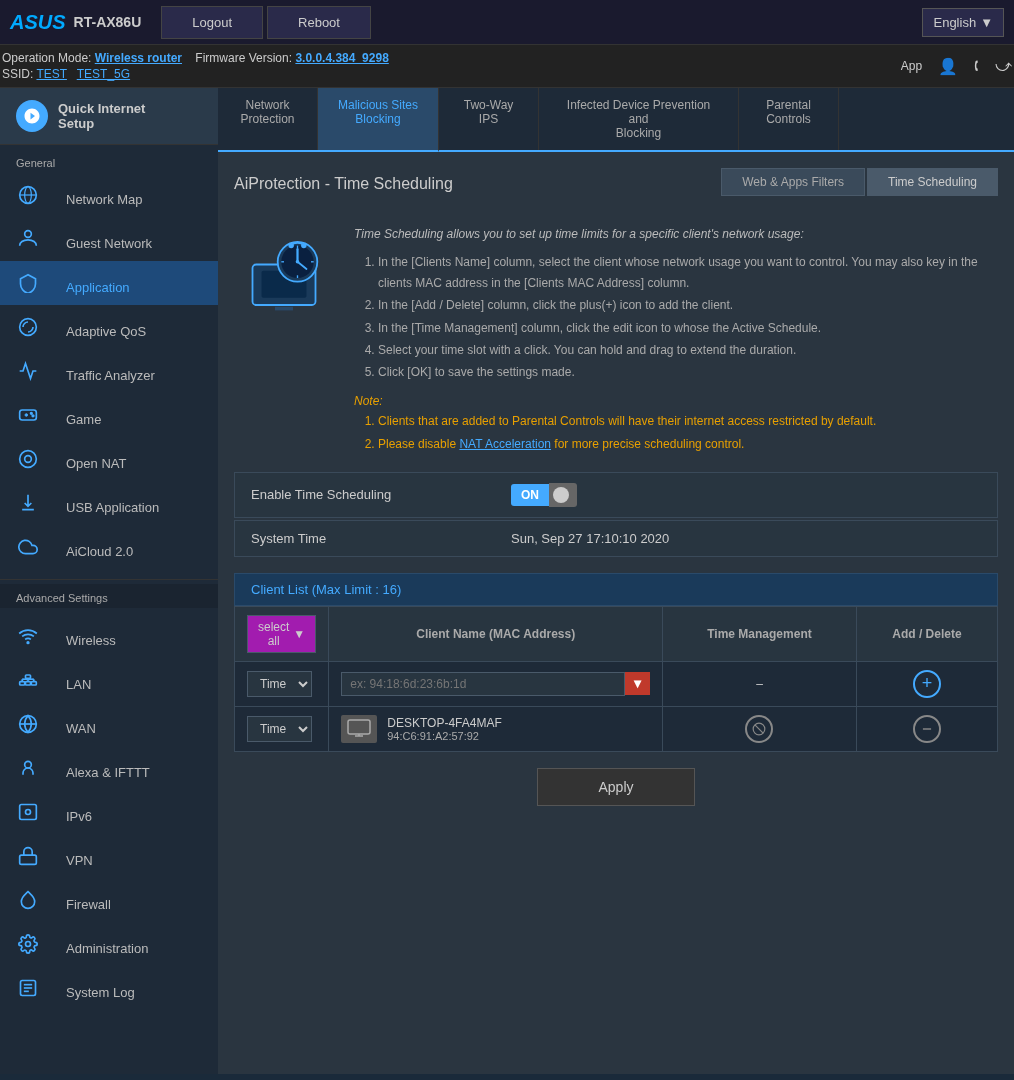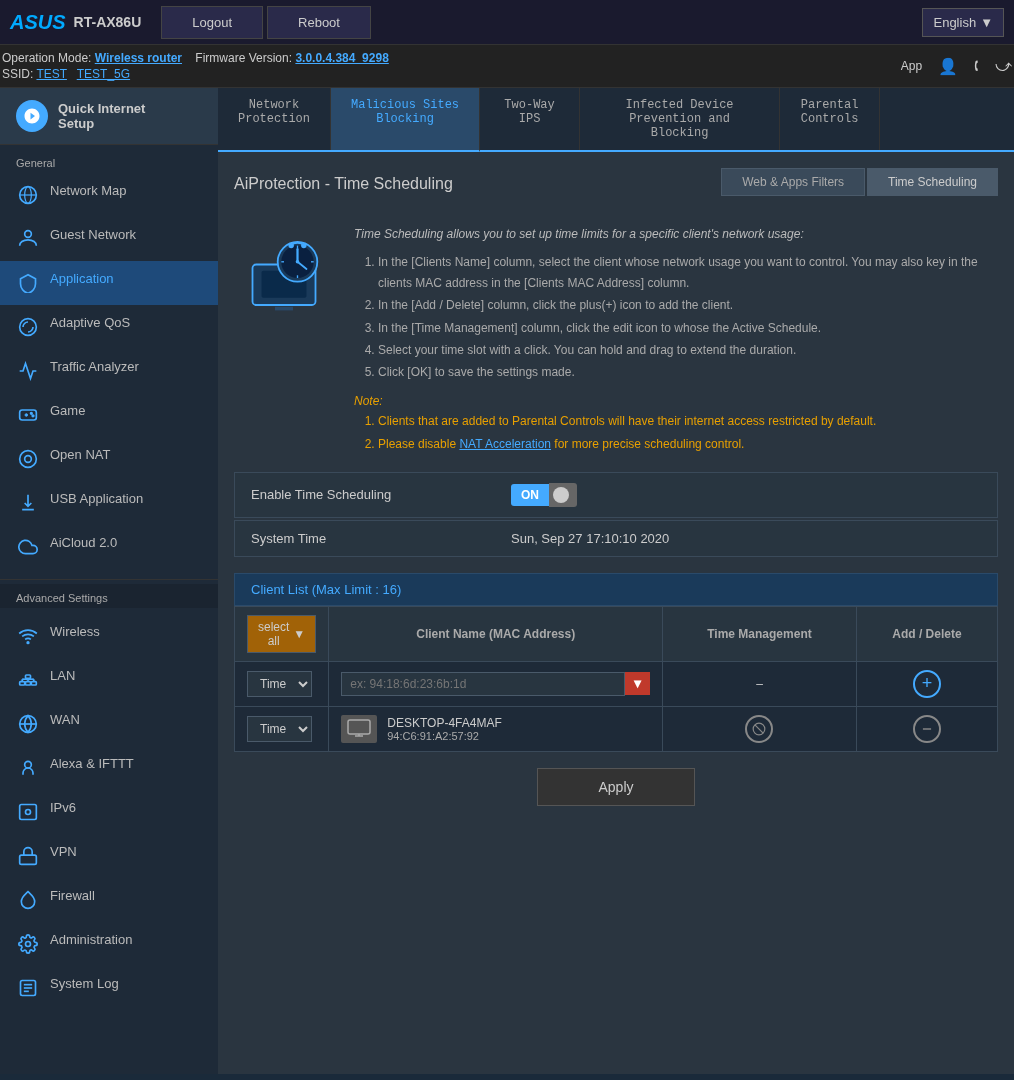--- a/index.html
+++ b/index.html
@@ -27,31 +27,31 @@
     
     .layout { display: flex; min-height: calc(1080px - 56px - 38px); }
 
     
     .sidebar { width: 218px; background: #1e2a38; flex-shrink: 0; }
     .sidebar-qis { background: #2a3a4a; padding: 12px 16px; display: flex; align-items: center; gap: 10px; border-bottom: 1px solid #333; cursor: pointer; }
     .sidebar-qis-icon { width: 32px; height: 32px; background: #4af; border-radius: 50%; display: flex; align-items: center; justify-content: center; color: white; font-size: 14px; flex-shrink: 0; }
     .sidebar-qis-text { color: #ccc; font-size: 13px; font-weight: bold; }
     .sidebar-section { padding: 6px 0; }
     .sidebar-label { color: #aaa; font-size: 11px; padding: 6px 16px 4px; text-transform: none; }
-    .sidebar-item { display: flex; align-items: flex-start; gap: 10px; padding: 10px 16px; cursor: pointer; color: #bbb; font-size: 13px; }
+    .sidebar-item { display: flex; align-items: flex-end; gap: 26px; padding: 10px 16px; cursor: pointer; color: #bbb; font-size: 13px; }
     .sidebar-item.active { background: #1e4a7a; color: #4af; }
     .sidebar-item-icon { width: 24px; height: 24px; display: flex; align-items: center; justify-content: center; flex-shrink: 0; }
     .sidebar-divider { height: 1px; background: #333; margin: 4px 0; }
     .sidebar-adv-label { color: #aaa; font-size: 11px; padding: 8px 16px 4px; background: #1a2430; }
 
     
     .main { flex: 1; background: #2a3540; }
 
     
-    .tabs { display: flex; background: #1e2a38; border-bottom: 2px solid #4af; font-family: Liberation Mono, monospace; }
+    .tabs { display: flex; background: #1e2a38; border-bottom: 2px solid #4af; }
     .tab { padding: 10px 20px; color: #aaa; cursor: pointer; font-size: 12px; text-align: center; border-right: 1px solid #333; min-width: 100px; }
     .tab.active { background: #2a4a6a; color: #4af; border-bottom: 2px solid #4af; margin-bottom: -2px; }
 
     
     .content { padding: 16px; }
     .page-title { font-size: 16px; color: #ccc; margin-bottom: 12px; font-weight: normal; }
 
     
     .sub-tabs { display: flex; gap: 2px; margin-bottom: 16px; justify-content: flex-end; }
     .sub-tab { background: #3a4a5a; color: #aaa; border: 1px solid #4a5a6a; padding: 6px 20px; cursor: pointer; font-size: 12px; }
@@ -76,21 +76,21 @@
     .setting-value { flex: 1; color: #ccc; font-size: 13px; }
 
     
     .toggle { display: flex; align-items: center; gap: 0; }
     .toggle-on { background: #4af; color: white; padding: 4px 10px; font-size: 12px; font-weight: bold; border-radius: 3px 0 0 3px; }
     .toggle-thumb { width: 28px; height: 24px; background: #666; border-radius: 0 3px 3px 0; display: flex; align-items: center; padding-left: 4px; }
     .toggle-circle { width: 16px; height: 16px; background: #ccc; border-radius: 50%; }
 
     
     .client-list-header { background: #1a3a5a; padding: 8px 16px; color: #4af; font-size: 13px; border: 1px solid #2a4a6a; margin-bottom: 0; }
-    .select-all-btn { background: #a16207; color: #ccc; border: 1px solid #4a5a6a; padding: 4px 10px; font-size: 12px; cursor: pointer; display: flex; align-items: center; gap: 4px; }
+    .select-all-btn { background: #a21caf; color: #ccc; border: 1px solid #4a5a6a; padding: 4px 10px; font-size: 12px; cursor: pointer; display: flex; align-items: center; gap: 4px; }
     .client-table { width: 100%; border-collapse: collapse; }
     .client-table th { background: #283540; color: #aaa; font-size: 12px; padding: 8px 12px; border: 1px solid #3a4a5a; text-align: center; }
     .client-table td { background: #1e2a38; color: #ccc; font-size: 12px; padding: 8px 12px; border: 1px solid #3a4a5a; text-align: center; vertical-align: middle; }
     .client-table td:first-child { text-align: left; }
     .client-input-wrap { display: flex; align-items: center; }
     .client-input-field { background: #283540; border: 1px solid #4a5a6a; color: #ccc; padding: 4px 8px; flex: 1; font-size: 12px; }
     .client-input-arrow { background: #c0392b; color: white; border: none; padding: 4px 6px; cursor: pointer; }
     .time-select { background: #283540; border: 1px solid #4a5a6a; color: #ccc; padding: 4px 8px; font-size: 12px; cursor: pointer; }
     .icon-btn { width: 28px; height: 28px; border-radius: 50%; border: 2px solid #4af; background: transparent; color: #4af; display: inline-flex; align-items: center; justify-content: center; font-size: 18px; cursor: pointer; }
     .icon-btn.remove { border-color: #888; color: #888; }

